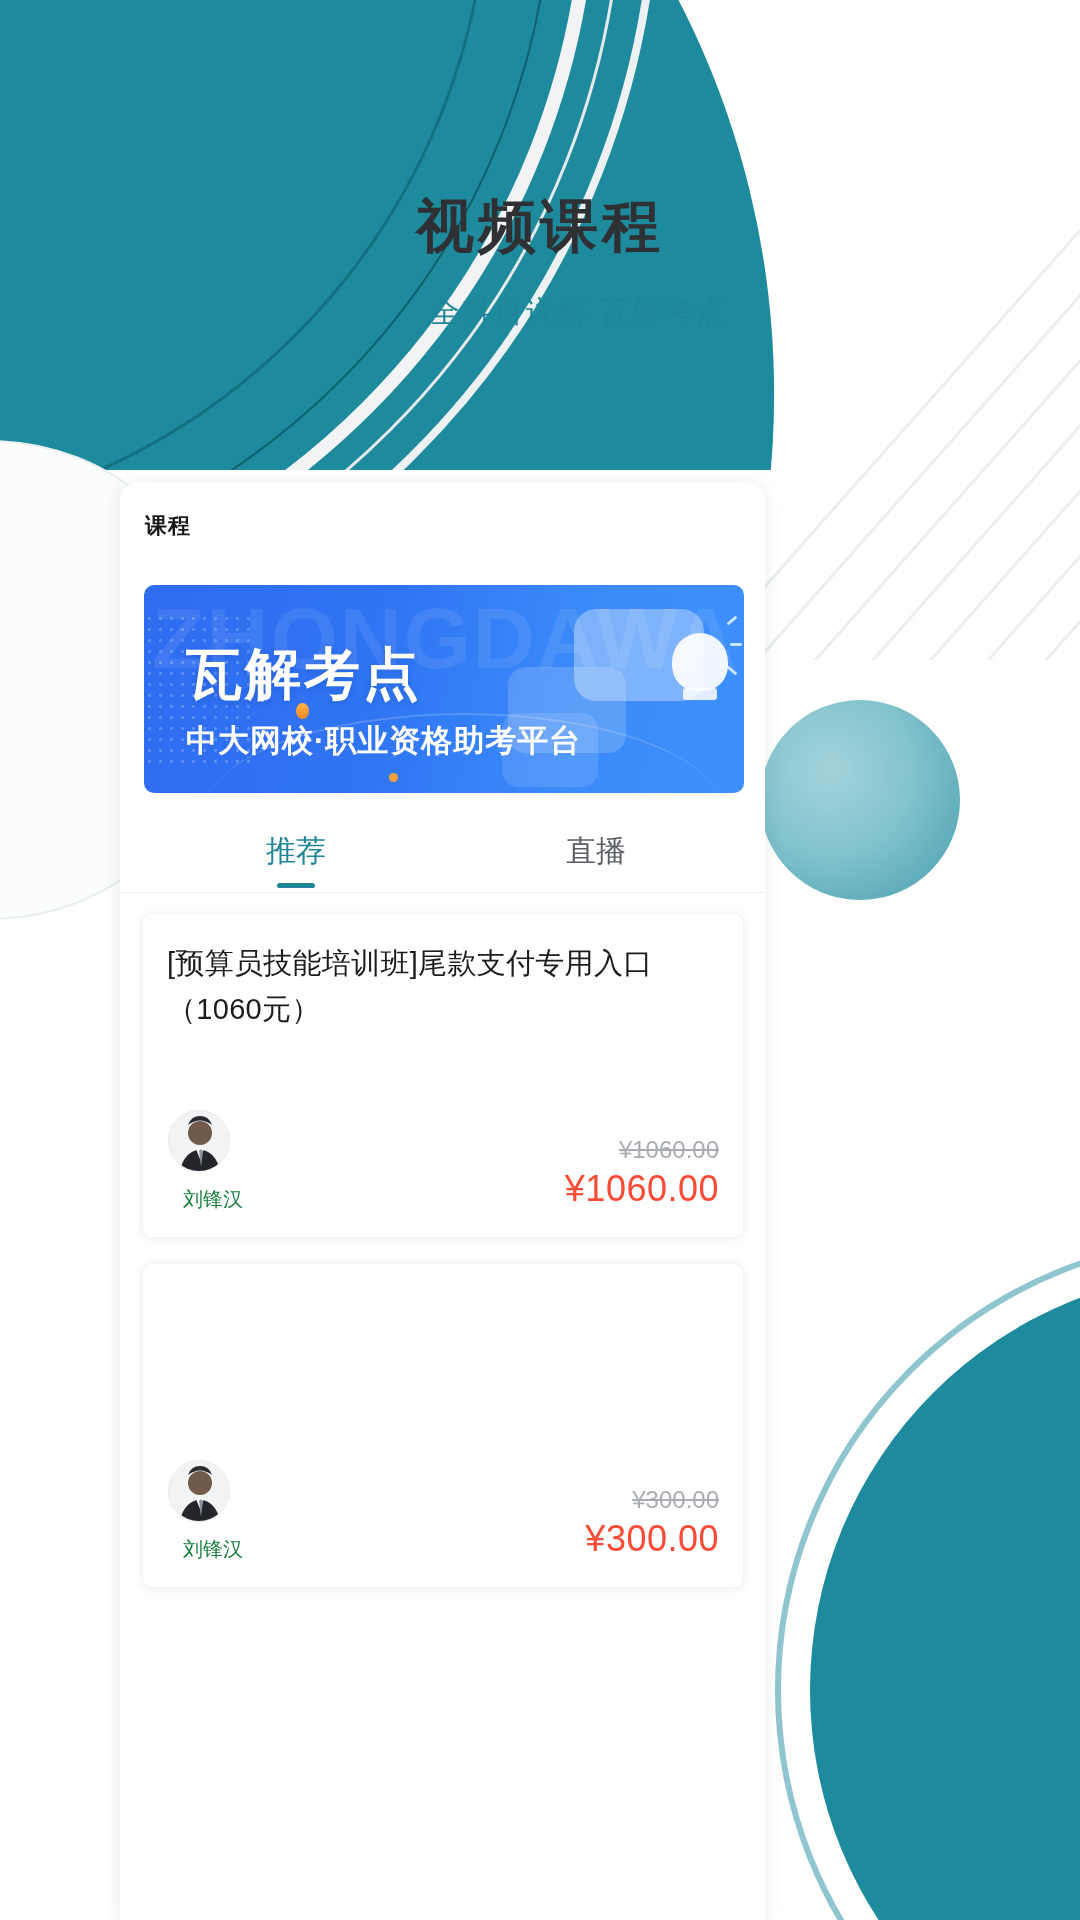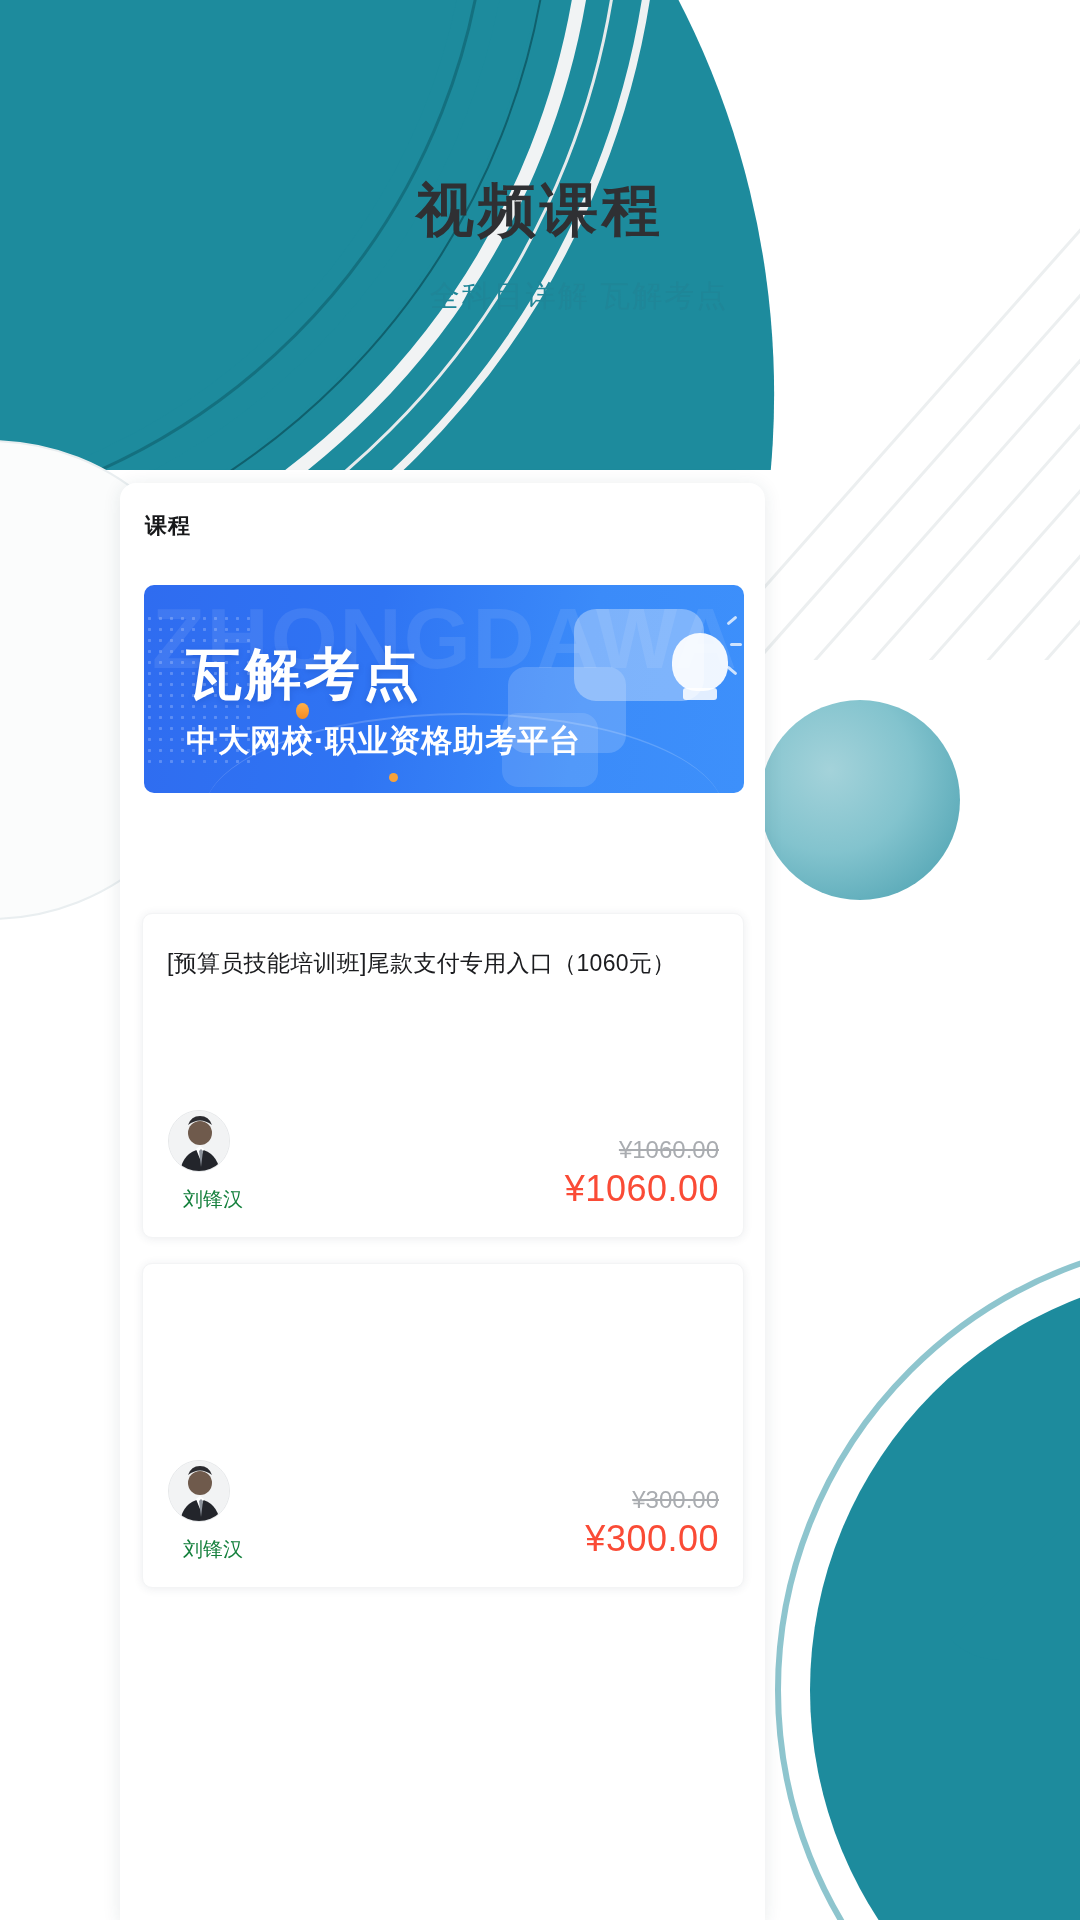--- a/index.html
+++ b/index.html
@@ -30,21 +30,21 @@
   }
   .deco-corner-br2 {
     position:absolute; right:-10px; bottom:260px;
     width:160px; height:160px;
     background:#1d8b9d;
     clip-path:polygon(100% 0, 100% 100%, 0 100%);
     border-radius:0 0 0 70px;
   }
 
   
-  .header { position:absolute; left:0; top:0; width:1080px; height:470px; }
+  .header { position:absolute; left:0; top:16px; width:1080px; height:470px; }
   .header-title {
     position:absolute; left:0; top:172px; width:1080px;
     text-align:center; font-size:58px; font-weight:bold;
     color:#2f3033; letter-spacing:4px;
   }
   .header-sub {
     position:absolute; left:0; top:276px; width:1080px;
     text-align:center; font-size:30px; color:#1f8698; letter-spacing:2px;margin-left:39px;
   }
 
@@ -137,21 +137,21 @@
 
   
   .course {
     position:absolute; left:22px; width:602px;
     background:#ffffff; border-radius:10px;
     box-shadow:0 1px 10px rgba(40,60,75,.09);
     border:1px solid #f3f4f5;
   }
   .course-title {
     position:absolute; left:24px; top:26px; width:556px;
-    font-size:23px; line-height:46px; color:#1b1c1f; letter-spacing:.3px;
+    font-size:29px; line-height:46px; color:#1b1c1f; letter-spacing:.3px;
   }
   .avatar {
     position:absolute; left:25px; width:62px; height:62px; border-radius:50%;
     border:1px solid #e6e8ea; overflow:hidden; background:#f7f8f9;
   }
   .avatar svg { display:block; }
   .teacher {
     position:absolute; left:40px; font-size:20px; color:#15803d;
   }
   .price-old {
@@ -233,20 +233,29 @@
       <div class="spark" style="right:6px;  top:34px;  width:12px; height:3px; transform:rotate(-40deg);"></div>
       <div class="spark" style="right:2px;  top:58px;  width:12px; height:3px;"></div>
       <div class="spark" style="right:6px;  top:84px;  width:12px; height:3px; transform:rotate(40deg);"></div>
       <div class="dot-orange"></div>
       <div class="dot-orange2" style="left:245px; top:188px;"></div>
 
       <div class="promo-main">瓦解考点</div>
       <div class="promo-sub">中大网校·职业资格助考平台</div>
     </div>
 
+    <div class="tabs">
+      <div class="tab active" style="left:76px;">
+        <span>推荐</span>
+        <div class="tab-underline"></div>
+      </div>
+      <div class="tab" style="left:376px;">
+        <span>直播</span>
+      </div>
+    </div>
 
     <div class="course" style="top:430px; height:325px;">
       <div class="course-title">[预算员技能培训班]尾款支付专用入口（1060元）</div>
 
       <div class="avatar" style="top:196px;">
         <svg width="62" height="62" viewBox="0 0 62 62">
           <rect width="62" height="62" fill="#f2f3f4"></rect>
           <circle cx="31" cy="22" r="12" fill="#6f5a4c"></circle>
           <path d="M19 14 q12 -9 24 0 q-3 -9 -12 -9 q-9 0 -12 9 Z" fill="#2b2b2f"></path>
           <path d="M11 62 q2 -20 20 -24 q18 4 20 24 Z" fill="#23252b"></path>

